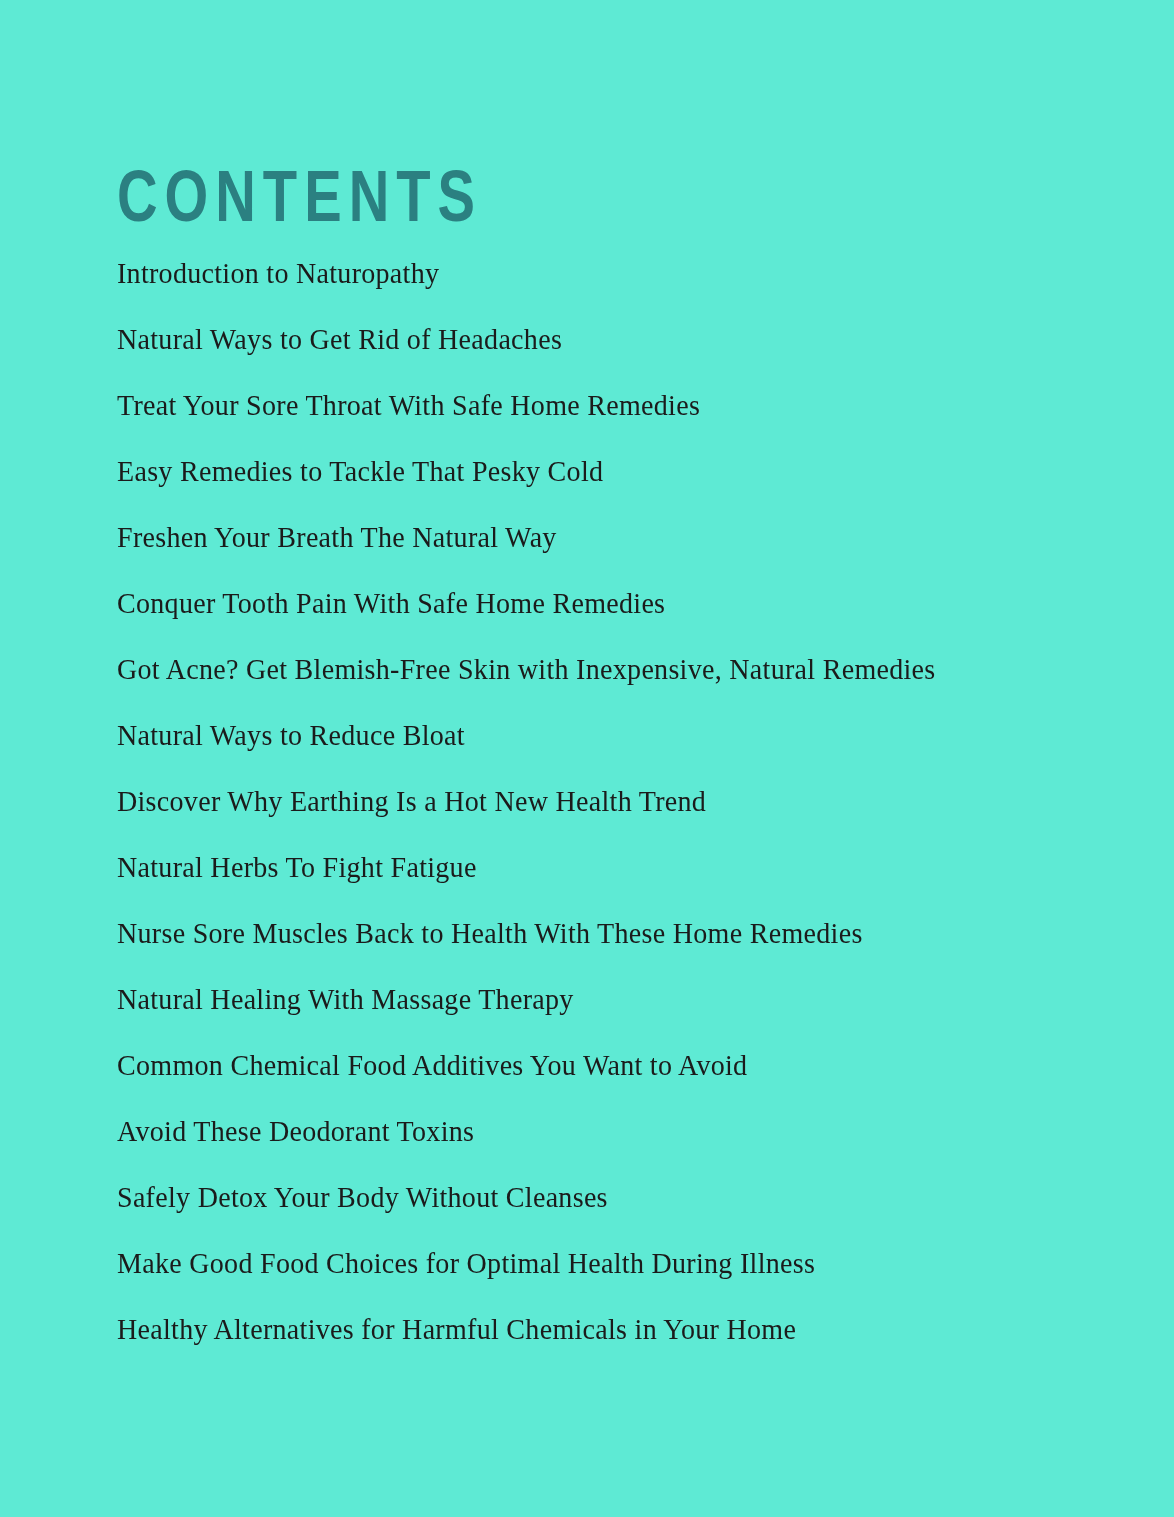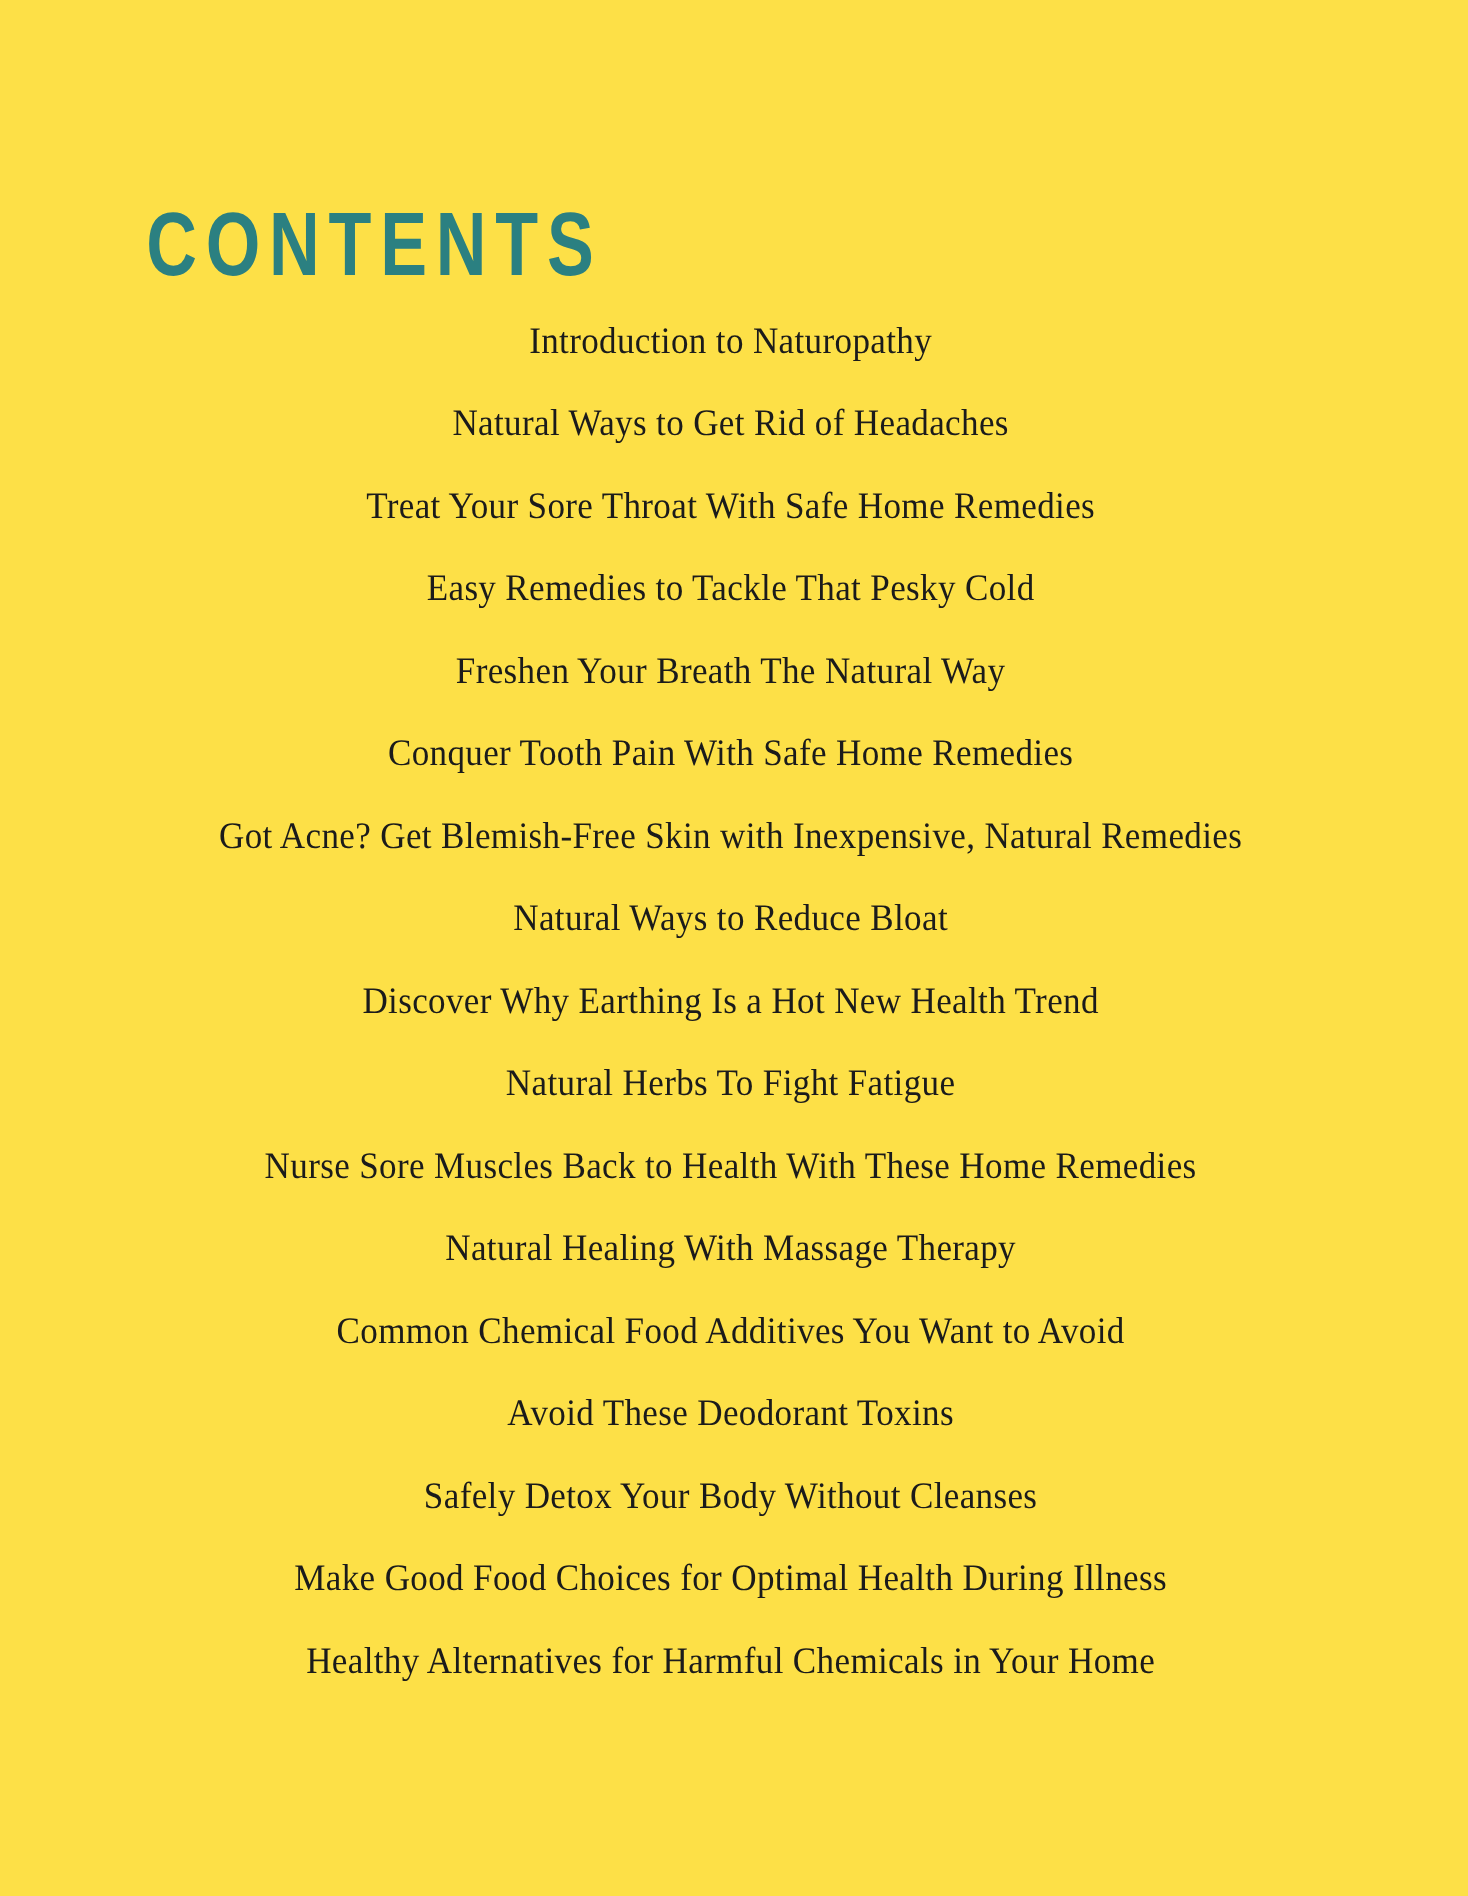--- a/index.html
+++ b/index.html
@@ -14,21 +14,21 @@
     overflow: hidden;
     position: relative;
   }
 
   .page {
     position: absolute;
     left: 0;
     top: 0;
     width: 1174px;
     height: 1517px;
-    background: #fde047;
+    background: #5eead4;
   }
 
   
   .toc-title {
     position: absolute;
     left: 117px;
     top: 112px;
     font-family: "Liberation Sans", "DejaVu Sans", sans-serif;
     font-weight: 700;
     font-size: 72px;
@@ -43,21 +43,20 @@
 
   
   .toc-list {
     position: absolute;
     left: 117px;
     top: 240px;
     width: 1000px;
     margin: 0;
     padding: 0;
     list-style: none;
-    text-align: center;
   }
 
   .toc-item {
     height: 66px;
     line-height: 66px;
     font-size: 30px;
     color: #1b1b1b;
     white-space: nowrap;
     letter-spacing: 0.3px;
     transform: scaleX(0.935);

